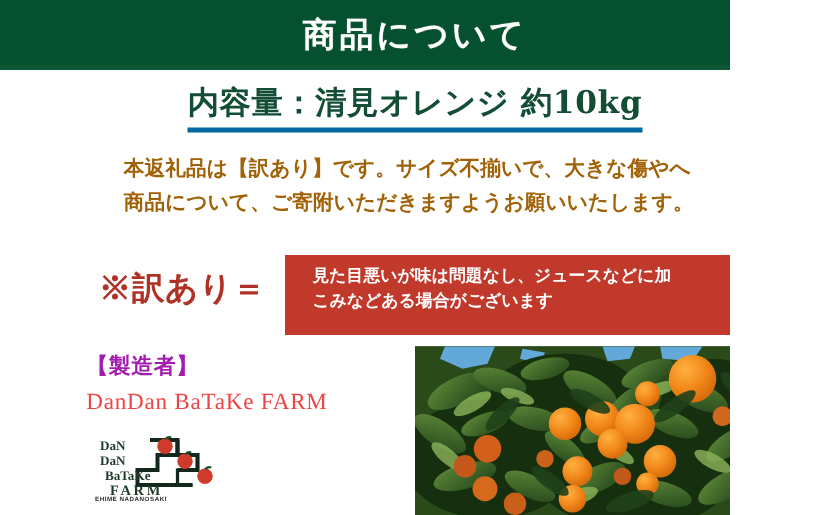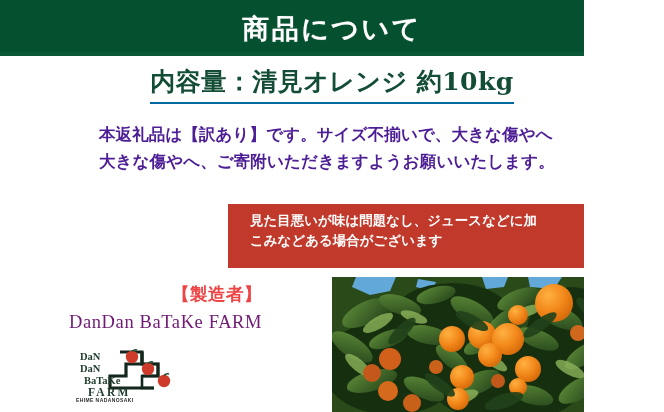--- a/index.html
+++ b/index.html
@@ -61,32 +61,32 @@
     width: 664px;
     text-align: center;
   }
   .subtitle {
     display: inline-block;
     color: #134d35;
     font-size: 25px;
     font-weight: 700;
     letter-spacing: 0.5px;
     font-family: "DejaVu Serif", "Liberation Serif", serif;
-    border-bottom: 2px solid #0369a1;
+    border-bottom: 4px solid #0369a1;
     padding-bottom: 5px;
     line-height: 1.15;
   }
 
   
   .body-copy {
     position: absolute;
     left: 99px;
     top: 122px;
     width: 500px;
-    color: #4c1d95;
+    color: #a16207;
     font-size: 16.5px;
     line-height: 1.62;
     letter-spacing: 0.1px;
     font-family: "DejaVu Serif", "Liberation Serif", serif;
     font-weight: 600;
   }
   .body-copy div { white-space: nowrap; }
 
   
   .callout-row {
@@ -128,31 +128,30 @@
     white-space: nowrap;
   }
 
   
   .maker-block {
     position: absolute;
     left: 69px;
     top: 281px;
   }
   .maker-heading {
-    color: #ef4444;
+    color: #a21caf;
     font-size: 17.5px;
     font-weight: 700;
     letter-spacing: 0.5px;
-    font-family: Liberation Serif, serif;
+    font-family: Liberation Mono, monospace;
     line-height: 1.5;
     white-space: nowrap;
-    text-align: right;
   }
   .maker-name {
-    color: #701a75;
+    color: #ef4444;
     font-size: 18.5px;
     font-weight: 500;
     letter-spacing: 0.6px;
     font-family: "Liberation Serif", "DejaVu Serif", serif;
     line-height: 1.5;
     margin-top: 2px;
     white-space: nowrap;
   }
 
   
@@ -187,24 +186,25 @@
     <div class="underlay"></div>
     <div class="header-title">商品について</div>
   </div>
 
   <div class="subtitle-wrap">
     <span class="subtitle">内容量：清見オレンジ 約10kg</span>
   </div>
 
   <div class="body-copy">
     <div>本返礼品は【訳あり】です。サイズ不揃いで、大きな傷やへ</div>
-    <div>大きな傷やへ、ご寄附いただきますようお願いいたします。</div>
+    <div>商品について、ご寄附いただきますようお願いいたします。</div>
   </div>
 
   <div class="callout-row">
+    <div class="callout-label">※訳あり＝</div>
     <div class="callout-box">
       <div>見た目悪いが味は問題なし、ジュースなどに加</div>
       <div>こみなどある場合がございます</div>
     </div>
   </div>
 
   <div class="maker-block">
     <div class="maker-heading">【製造者】</div>
     <div class="maker-name">DanDan BaTaKe FARM</div>
   </div>

